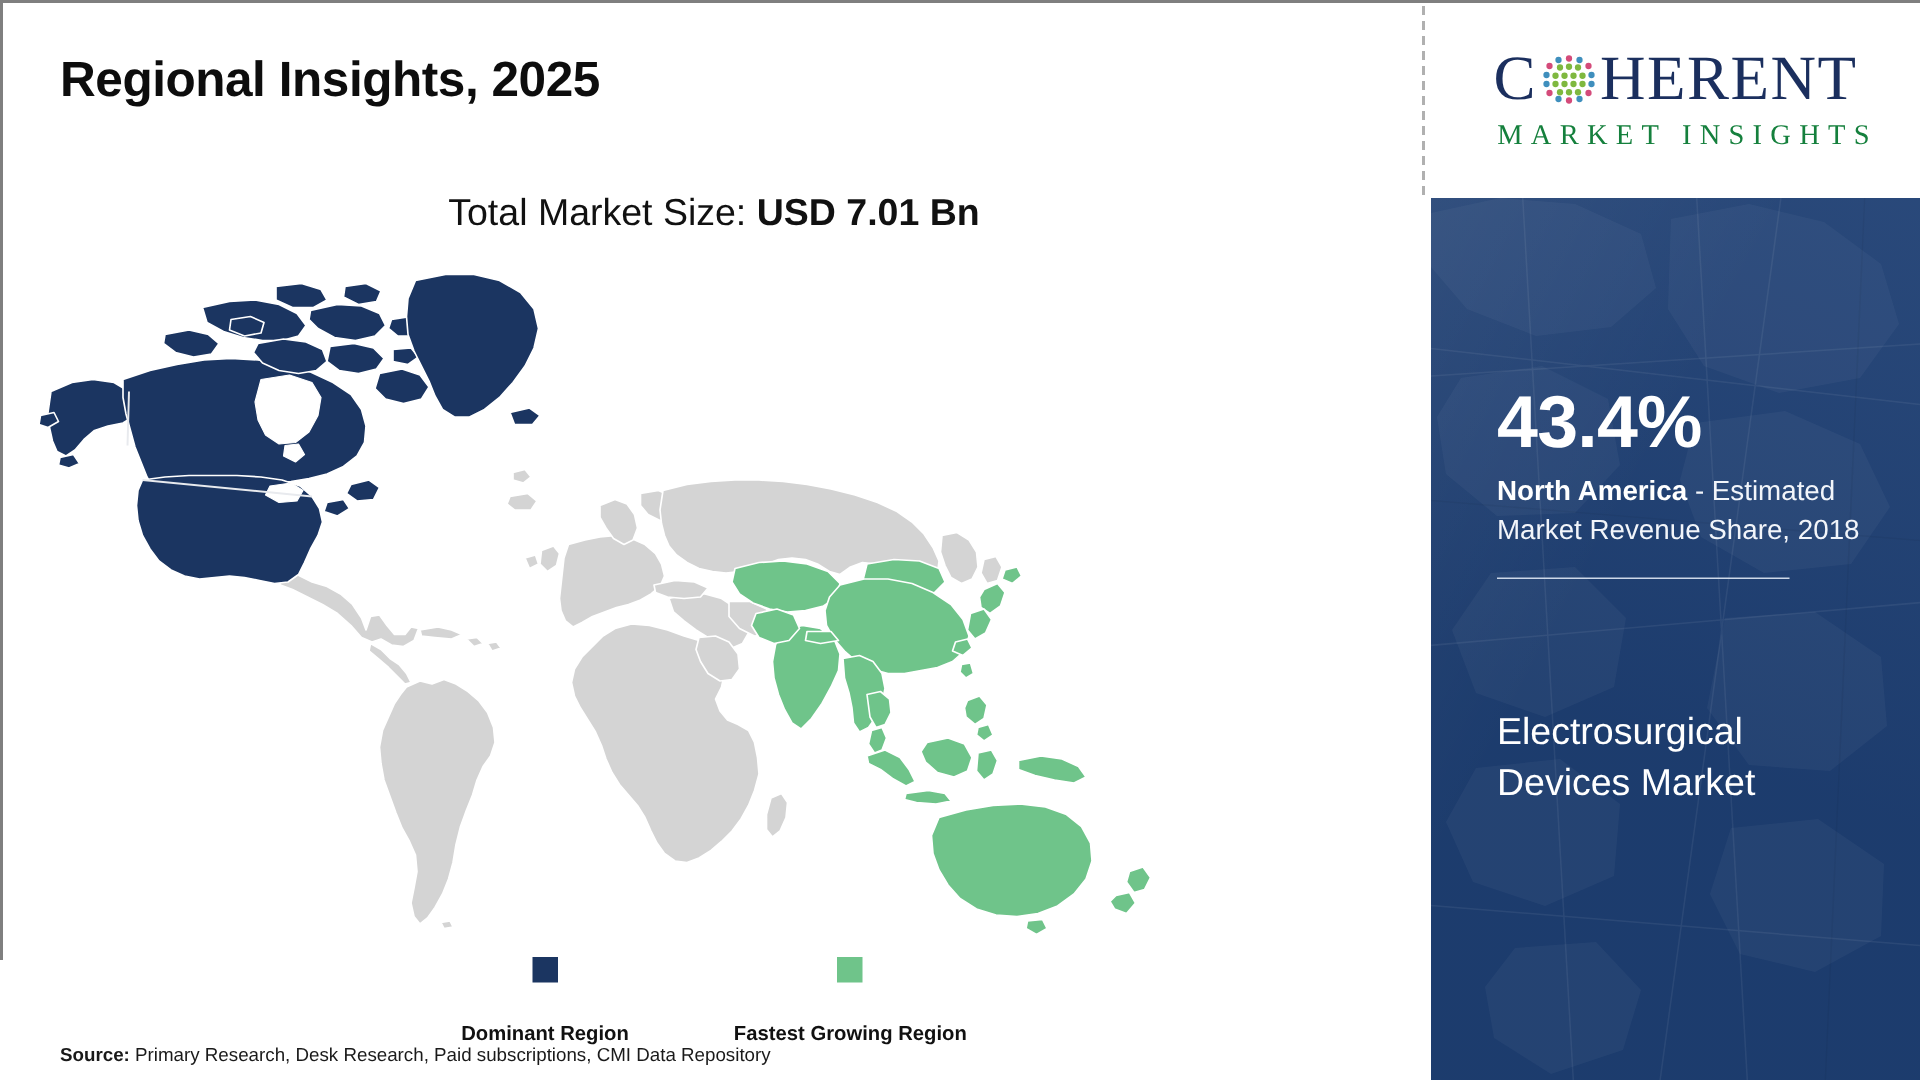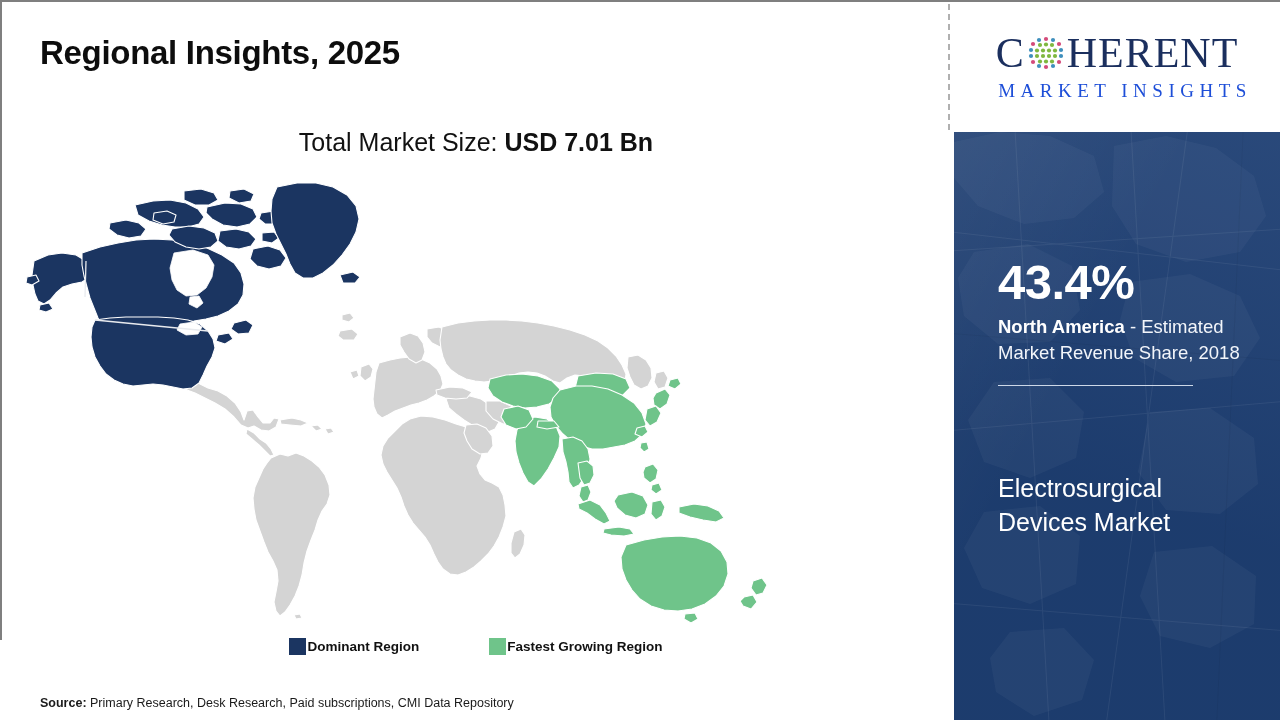--- a/index.html
+++ b/index.html
@@ -55,21 +55,21 @@
   
   #legend {
     position: absolute;
     left: 0; top: 636px;
     width: 948px;
     display: flex;
     justify-content: center;
     align-items: center;
     gap: 70px;
   }
-  .legend-item { display: flex; align-items: center; gap: 1px; }
+  .legend-item { display: flex; align-items: center; gap: 26px; flex-direction: column; }
   .legend-swatch { width: 17px; height: 17px; display: block; }
   .legend-label { font-size: 13.5px; font-weight: bold; color: #111111; white-space: nowrap; }
 
   
   #source-line {
     position: absolute;
     left: 38px; top: 694px;
     font-size: 12.5px;
     color: #1a1a1a;
     white-space: nowrap;
@@ -108,21 +108,21 @@
     letter-spacing: 1px;
   }
   #logo-sphere {
     width: 40px; height: 40px;
     margin: 0 1px 0 1px;
     display: block;
   }
   #logo-sub {
     font-family: "Liberation Serif", serif;
     font-size: 19px;
-    color: #1d4ed8;
+    color: #15803d;
     letter-spacing: 5.5px;
     margin-top: 6px;
     padding-left: 5px;
     margin-left: 11px;
   }
 
   
   #right-panel {
     position: absolute;
     left: 952px; top: 130px;

